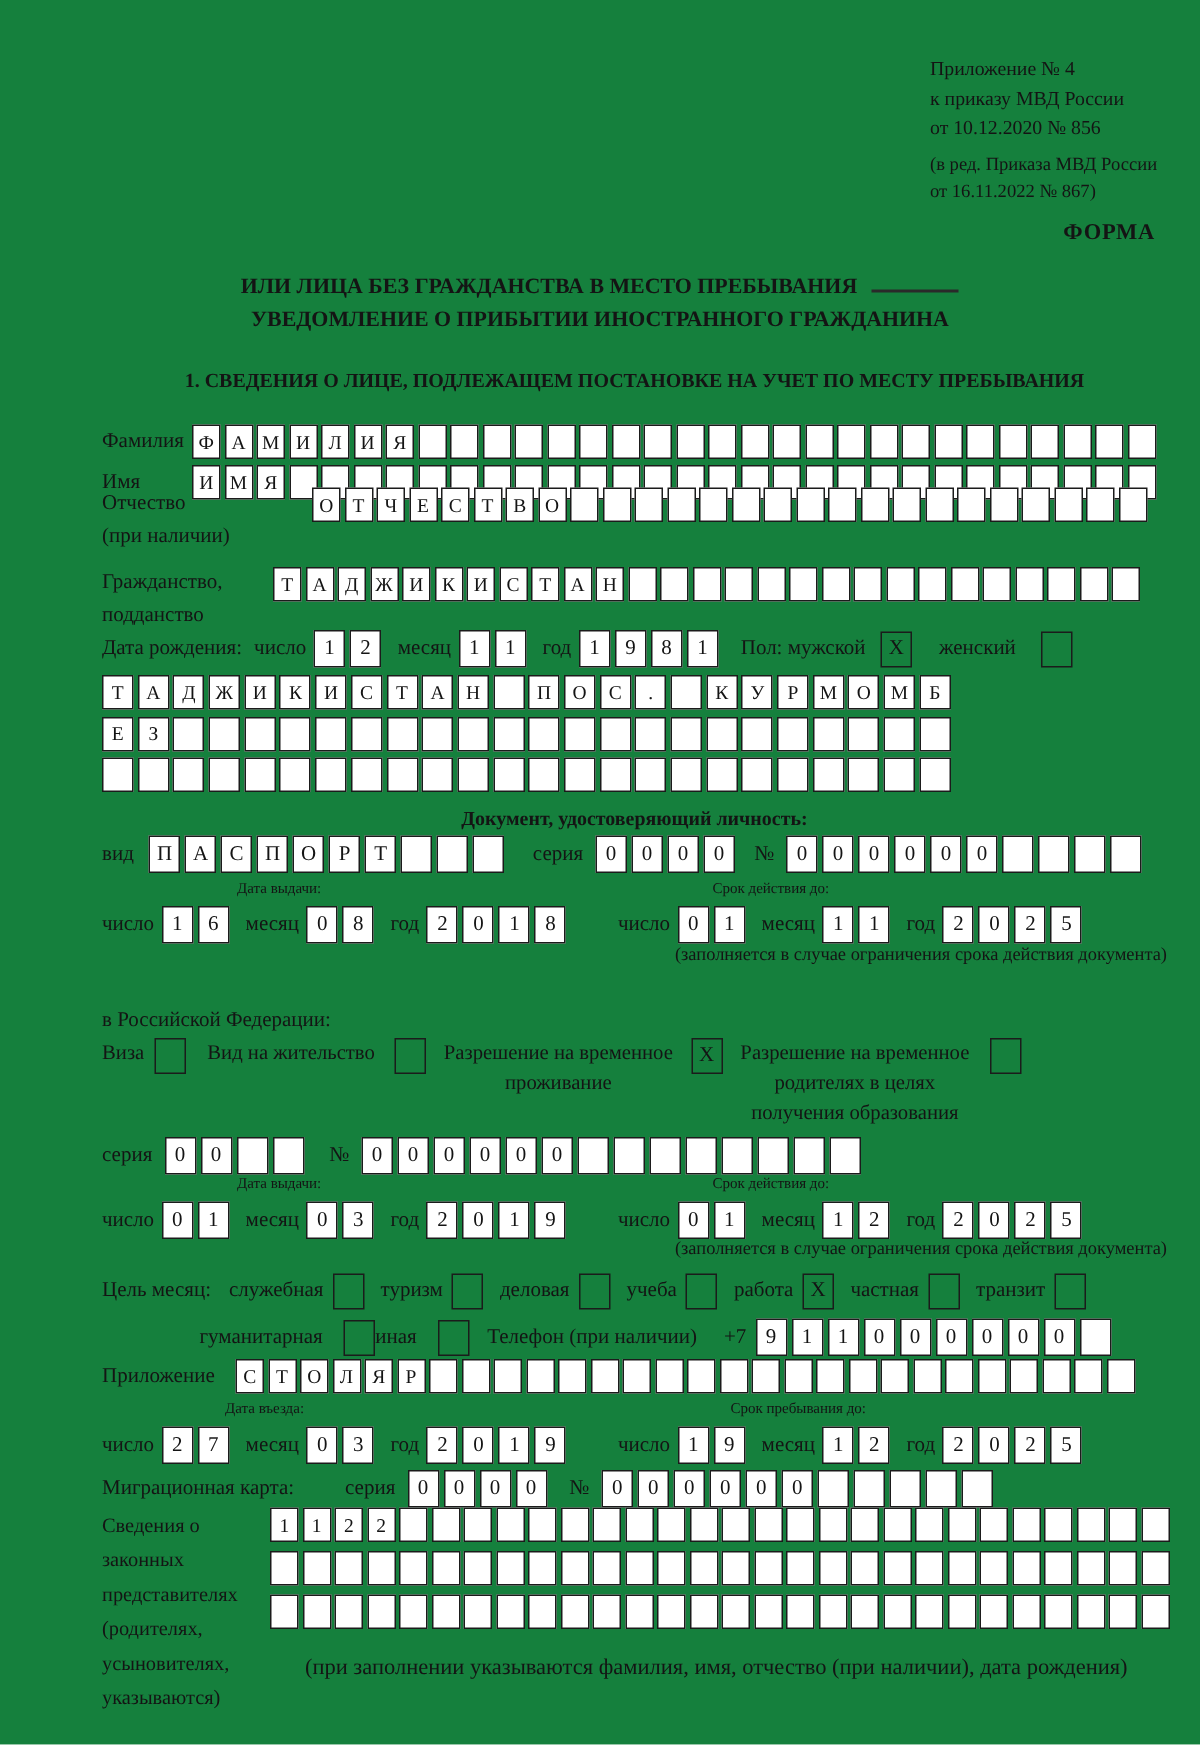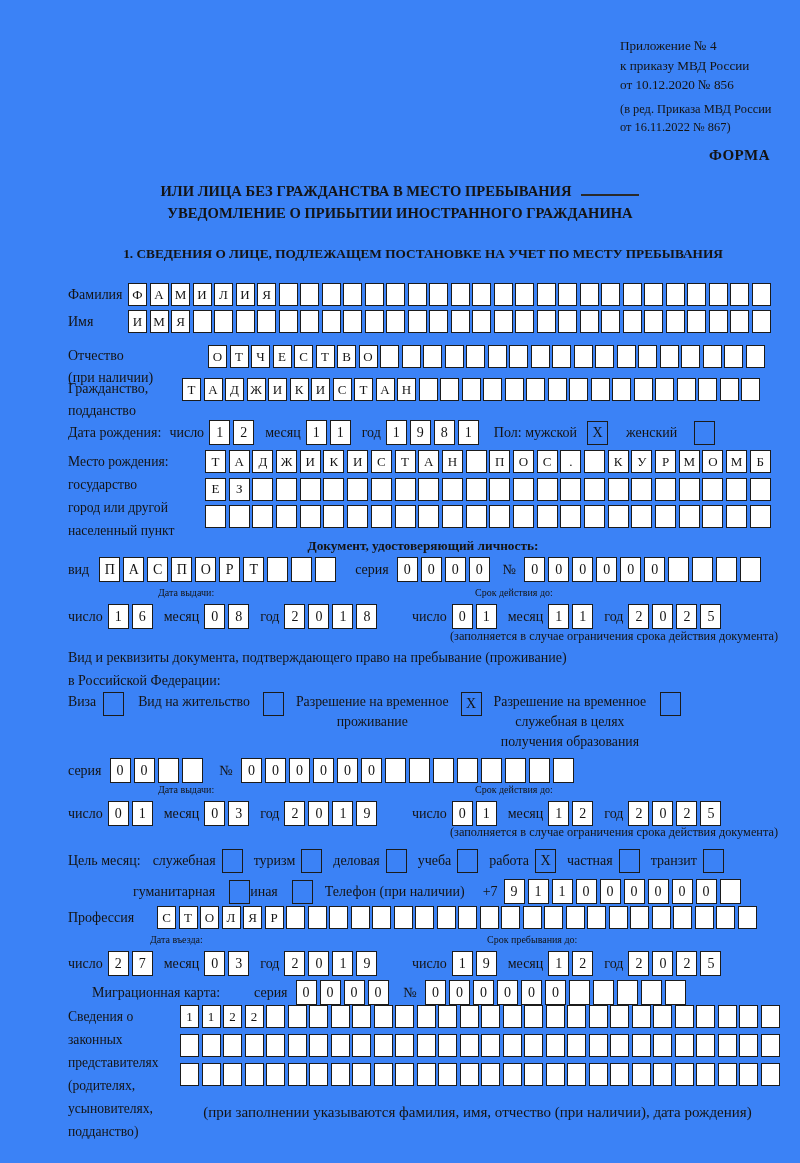--- a/index.html
+++ b/index.html
@@ -1,18 +1,18 @@
 <!DOCTYPE html>
 <html><head>
 <meta charset="utf-8">
 <style>
   * { box-sizing: border-box; }
   html,body { margin:0; padding:0; background:#ffffff; }
   .page {
-    position:relative; width:800px; height:1163px; background:#3b82f6;
+    position:relative; width:800px; height:1163px; background:#15803d;
     font-family:"Liberation Serif", serif; color:#141414; overflow:hidden;
   }
   .row { position:absolute; display:flex; align-items:center; white-space:nowrap; }
   .blk { position:absolute; display:flex; align-items:flex-start; white-space:nowrap; }
   .lbl { font-size:14px; }
   .small { font-size:15px; }
   .cells { display:inline-flex; }
   .cell {
     width:19px; height:23px; border:1.5px solid #1b1b1b; margin-right:2.5px;
     display:inline-flex; align-items:center; justify-content:center;
@@ -140,21 +140,21 @@
         <span class="cell"></span>
         <span class="cell"></span>
         <span class="cell"></span>
         <span class="cell"></span>
         <span class="cell"></span>
         <span class="cell"></span>
         <span class="cell"></span>
       </span>
   </div>
 
-  <div class="blk" style="top:345px; left:68px;">
+  <div class="blk" style="top:325px; left:68px;">
     <span class="labelcol" style="width:140px;">
       <span class="lbl">Отчество</span>
       <span class="lbl">(при наличии)</span>
     </span>
     <span class="cells">
         <span class="cell">О</span>
         <span class="cell">Т</span>
         <span class="cell">Ч</span>
         <span class="cell">Е</span>
         <span class="cell">С</span>
@@ -237,26 +237,20 @@
         <span class="cell lg">8</span>
         <span class="cell lg">1</span>
       </span>
     <span class="lbl" style="margin-left:12px;"><span>Пол:</span>&nbsp;<span>мужской</span></span>
     <span class="checkbox" style="margin-left:5px;">X</span>
     <span class="lbl" style="margin-left:18px;">женский</span>
     <span class="checkbox" style="margin-left:12px;"></span>
   </div>
 
   <div class="blk" style="top:450px; left:68px;">
-    <span class="labelcol labelcol4" style="width:137px;">
-      <span class="lbl">Место рождения:</span>
-      <span class="lbl">государство</span>
-      <span class="lbl">город или другой</span>
-      <span class="lbl">населенный пункт</span>
-    </span>
     <span class="labelcol boxcol">
       <span class="cells">
           <span class="cell w">Т</span>
           <span class="cell w">А</span>
           <span class="cell w">Д</span>
           <span class="cell w">Ж</span>
           <span class="cell w">И</span>
           <span class="cell w">К</span>
           <span class="cell w">И</span>
           <span class="cell w">С</span>
@@ -406,21 +400,20 @@
     <span class="lbl ml">год</span>
     <span class="cells">
         <span class="cell lg">2</span>
         <span class="cell lg">0</span>
         <span class="cell lg">2</span>
         <span class="cell lg">5</span>
       </span>
   </div>
   <div class="note" style="top:629px;">(заполняется в случае ограничения срока действия документа)</div>
 
-  <div class="intro" style="top:650px;">Вид и реквизиты документа, подтверждающего право на пребывание (проживание)</div>
   <div class="intro" style="top:673px;">в Российской Федерации:</div>
 
   <div class="blk" style="top:692px; left:68px;">
     <span class="opt">
       <span class="optlines" style="margin-right:7px;">Виза</span>
       <span class="checkbox"></span>
     </span>
     <span class="opt" style="margin-left:14px;">
       <span class="optlines" style="margin-right:13px;">Вид на жительство</span>
       <span class="checkbox"></span>
@@ -428,21 +421,21 @@
     <span class="opt" style="margin-left:12px;">
       <span class="optlines" style="margin-right:12px;">
         <span>Разрешение на временное</span><br>
         <span>проживание</span>
       </span>
       <span class="checkbox">X</span>
     </span>
     <span class="opt" style="margin-left:12px;">
       <span class="optlines" style="margin-right:14px;">
         <span>Разрешение на временное</span><br>
-        <span>служебная в целях</span><br>
+        <span>родителях в целях</span><br>
         <span>получения образования</span>
       </span>
       <span class="checkbox"></span>
     </span>
   </div>
 
   <div class="row" style="top:758px; left:68px;">
     <span class="lbl" style="margin-right:8px;">серия</span>
     <span class="cells">
         <span class="cell lg">0</span>
@@ -559,21 +552,21 @@
         <span class="cell lg">0</span>
         <span class="cell lg">0</span>
         <span class="cell lg">0</span>
         <span class="cell lg">0</span>
         <span class="cell lg">0</span>
         <span class="cell lg"></span>
       </span>
   </div>
 
   <div class="row" style="top:906px; left:68px;">
-    <span class="lbl" style="width:89px;">Профессия</span>
+    <span class="lbl" style="width:89px;">Приложение</span>
     <span class="cells">
         <span class="cell">С</span>
         <span class="cell">Т</span>
         <span class="cell">О</span>
         <span class="cell">Л</span>
         <span class="cell">Я</span>
         <span class="cell">Р</span>
         <span class="cell"></span>
         <span class="cell"></span>
         <span class="cell"></span>
@@ -634,21 +627,21 @@
       </span>
     <span class="lbl ml">год</span>
     <span class="cells">
         <span class="cell lg">2</span>
         <span class="cell lg">0</span>
         <span class="cell lg">2</span>
         <span class="cell lg">5</span>
       </span>
   </div>
 
-  <div class="row" style="top:980px; left:68px;margin-left:24px;">
+  <div class="row" style="top:980px; left:68px;">
     <span class="lbl">Миграционная карта:</span>
     <span class="lbl" style="margin-left:34px; margin-right:8px;">серия</span>
     <span class="cells">
         <span class="cell lg">0</span>
         <span class="cell lg">0</span>
         <span class="cell lg">0</span>
         <span class="cell lg">0</span>
       </span>
     <span class="lbl" style="margin-left:12px; margin-right:8px;">№</span>
     <span class="cells">
@@ -666,21 +659,21 @@
       </span>
   </div>
 
   <div class="blk" style="top:1005px; left:68px;">
     <span class="labelcol labelcol4" style="width:112px; white-space:normal;">
       <span class="lbl">Сведения о</span>
       <span class="lbl">законных</span>
       <span class="lbl">представителях</span>
       <span class="lbl">(родителях,</span>
       <span class="lbl">усыновителях,</span>
-      <span class="lbl">подданство)</span>
+      <span class="lbl">указываются)</span>
     </span>
     <span class="labelcol boxcol3">
       <span class="cells">
           <span class="cell">1</span>
           <span class="cell">1</span>
           <span class="cell">2</span>
           <span class="cell">2</span>
           <span class="cell"></span>
           <span class="cell"></span>
           <span class="cell"></span>

